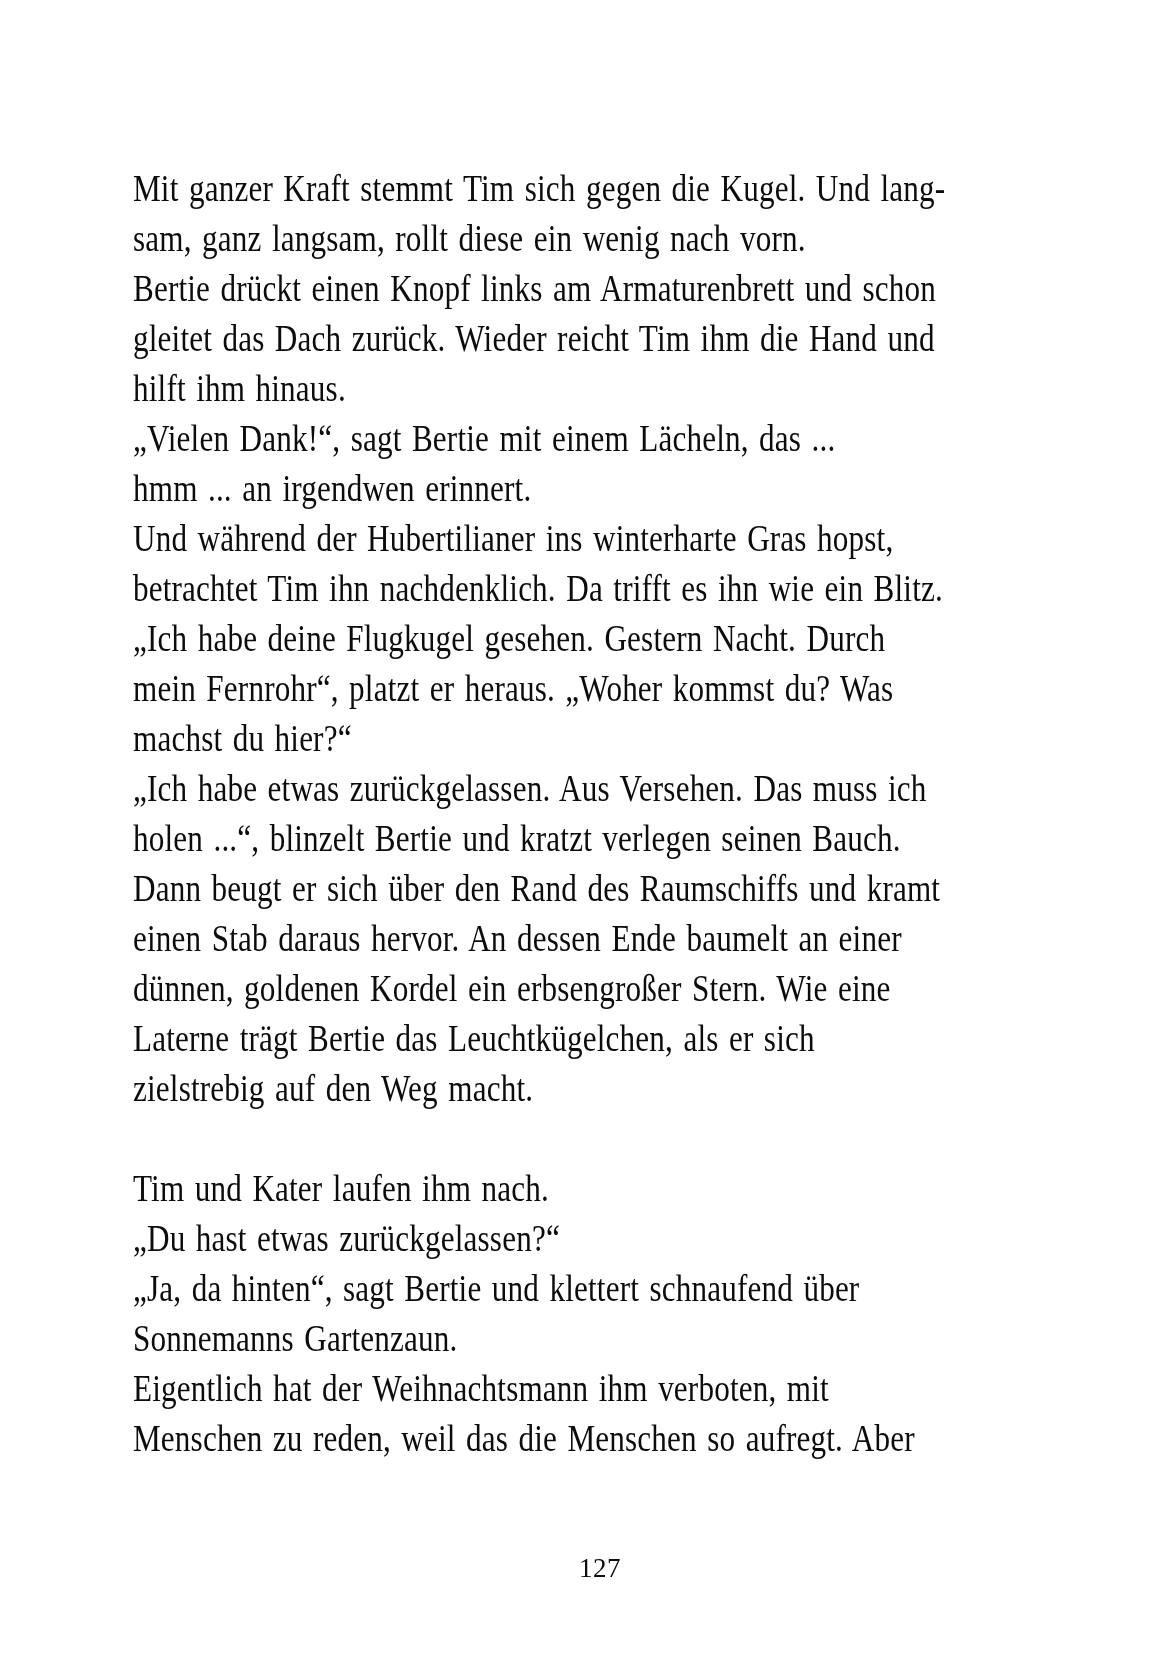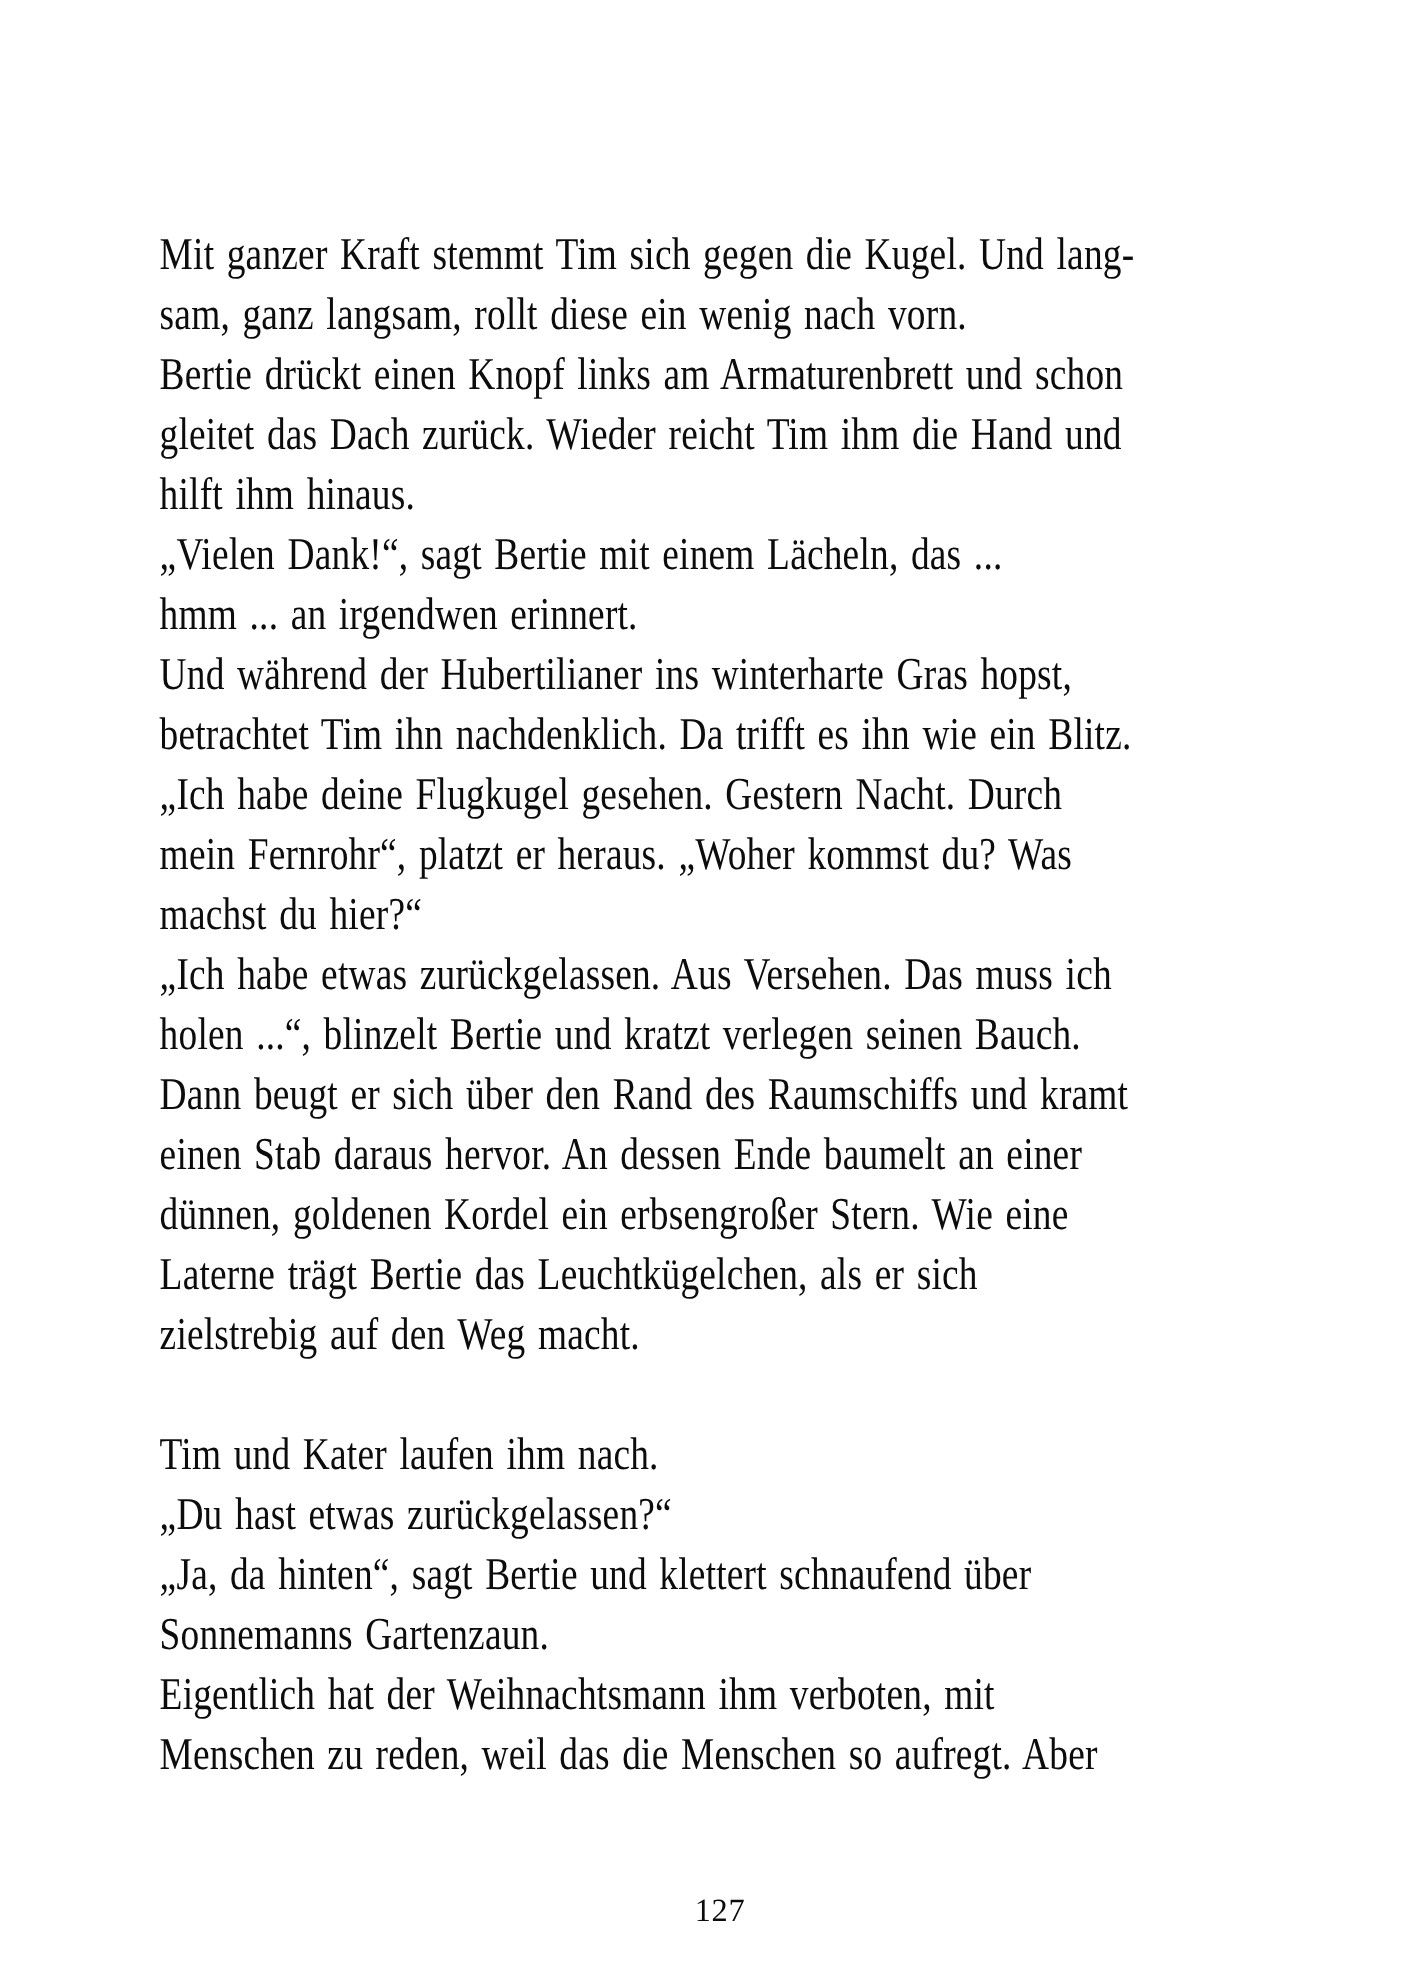--- a/index.html
+++ b/index.html
@@ -12,21 +12,20 @@
     height: 1654px;
     position: relative;
     overflow: hidden;
     font-family: "Liberation Serif", "DejaVu Serif", serif;
     color: #0c0c0c;
   }
   .book-page {
     position: absolute;
     inset: 0;
     background: #ffffff;
-    margin-top: 24px;
   }
   .page-text {
     position: absolute;
     left: 133px;
     top: 163px;
     width: 1080px;
     transform: scaleX(0.82);
     transform-origin: 0 0;
     font-size: 38px;
     font-weight: 400;

